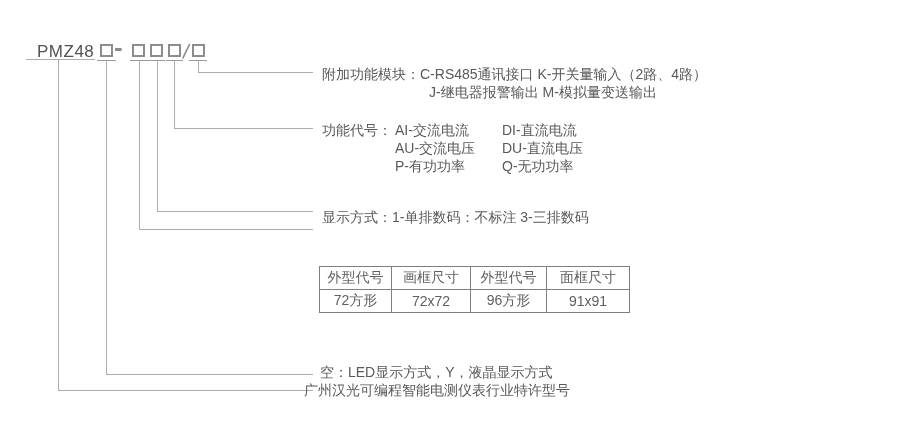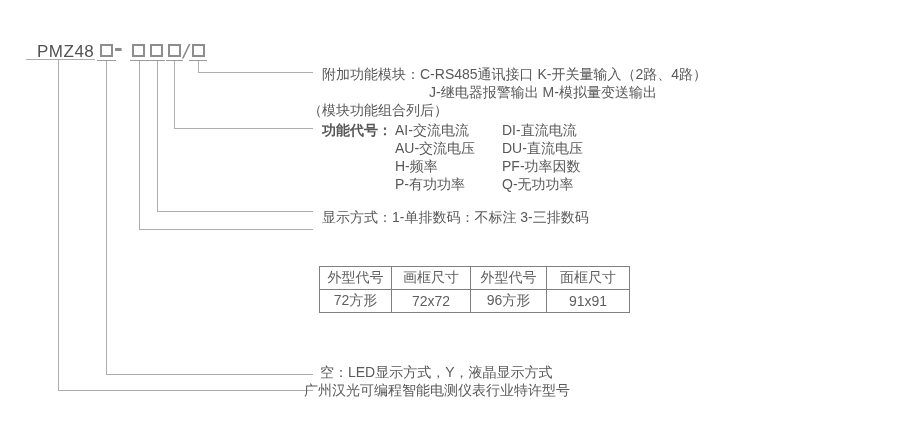--- a/index.html
+++ b/index.html
@@ -78,32 +78,28 @@
 
   <div class="hline" style="left:198px; top:72px;  width:115px;"></div>
   <div class="hline" style="left:174px; top:128px; width:139px;"></div>
   <div class="hline" style="left:157px; top:211px; width:156px;"></div>
   <div class="hline" style="left:139px; top:229px; width:174px;"></div>
   <div class="hline" style="left:106px; top:374px; width:207px;"></div>
   <div class="hline" style="left:58px;  top:390px; width:255px;"></div>
 
   <div class="txt" style="left:322px; top:65px;">附加功能模块：C-RS485通讯接口 K-开关量输入（2路、4路）</div>
   <div class="txt" style="left:429px; top:83px;">J-继电器报警输出 M-模拟量变送输出</div>
-  <div class="txt" style="left:308px; top:101px;">（模块功能组合列后）</div>
 
-  <div class="txt" style="left:322px; top:121px;font-weight:bold;">功能代号：</div>
+  <div class="txt" style="left:322px; top:121px;">功能代号：</div>
   <div class="fc-grid">
     <div class="fc-row">
       <span class="fc-c1">AI-交流电流</span><span>DI-直流电流</span>
     </div>
     <div class="fc-row">
       <span class="fc-c1">AU-交流电压</span><span>DU-直流电压</span>
-    </div>
-    <div class="fc-row">
-      <span class="fc-c1">H-频率</span><span>PF-功率因数</span>
     </div>
     <div class="fc-row">
       <span class="fc-c1">P-有功功率</span><span>Q-无功功率</span>
     </div>
   </div>
 
   <div class="txt" style="left:322px; top:208px;">显示方式：1-单排数码：不标注 3-三排数码</div>
 
   <table class="spec-table">
     <tbody>

